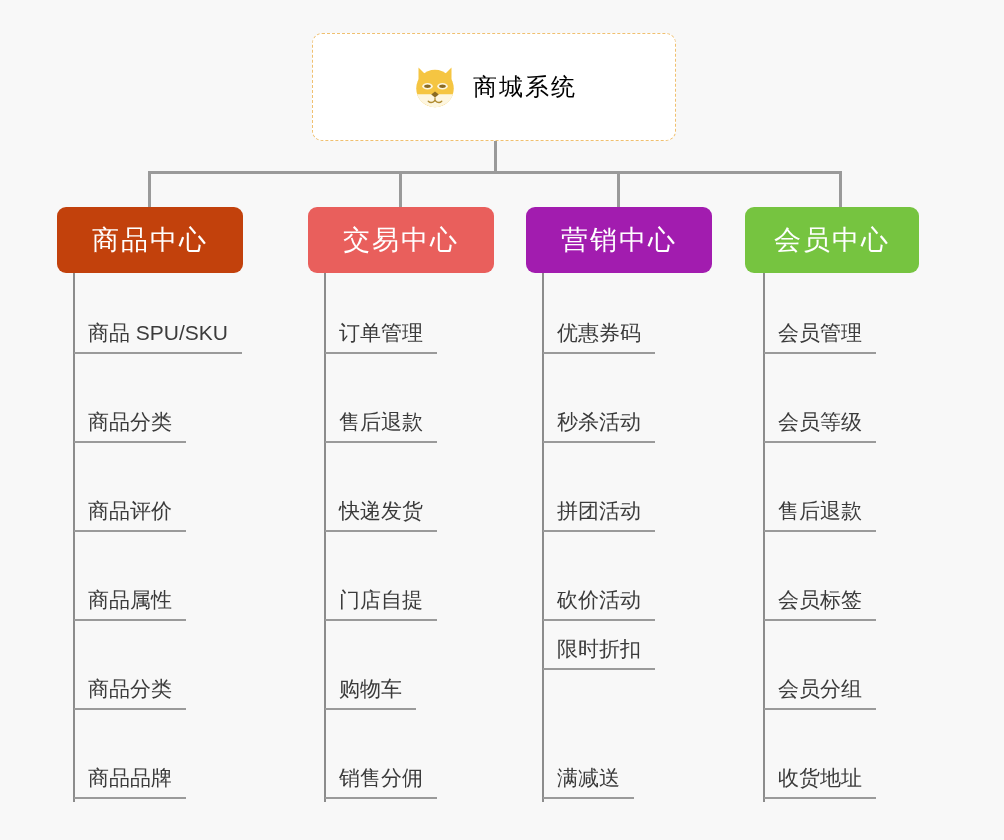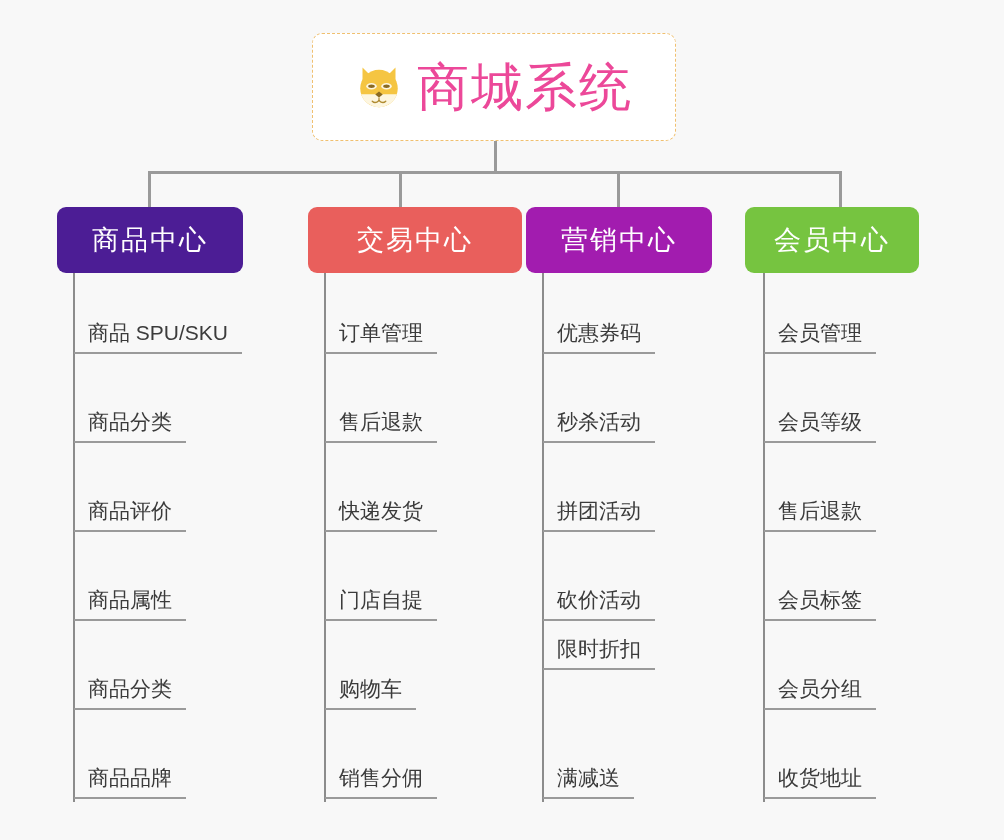--- a/index.html
+++ b/index.html
@@ -62,22 +62,22 @@
     gap: 14px;
   }
   .root-emoji {
     width: 48px;
     height: 48px;
     flex: 0 0 48px;
     position: relative;
     display: block;
   }
   .root-title {
-    font-size: 52px;
-    color: #ec4899;
+    font-size: 24px;
+    color: #000000;
     letter-spacing: 2px;
     line-height: 1;
     white-space: nowrap;
   }
 
   
   .cat-header {
     position: absolute;
     height: 66px;
     box-sizing: border-box;
@@ -142,24 +142,24 @@
         <ellipse cx="42" cy="31" rx="4.4" ry="2.3" fill="#8a6a22"></ellipse>
         <path d="M32 38 l5 4 -5 4 -5 -4 Z" fill="#8a6a22"></path>
         <path d="M32 46 v4" stroke="#b08b30" stroke-width="1.6" fill="none"></path>
         <path d="M32 50 q-5 5 -9 1" stroke="#b08b30" stroke-width="1.8" fill="none" stroke-linecap="round"></path>
         <path d="M32 50 q5 5 9 1" stroke="#b08b30" stroke-width="1.8" fill="none" stroke-linecap="round"></path>
       </svg>
     </span>
     <span class="root-title">商城系统</span>
   </div>
 
-  <div class="cat-header" style="left:57px; top:207px; width:186px; background:#4c1d95;">
+  <div class="cat-header" style="left:57px; top:207px; width:186px; background:#c2410c;">
     <span>商品中心</span>
   </div>
-  <div class="cat-header" style="left:308px; top:207px; width:214px; background:#e95f5c;">
+  <div class="cat-header" style="left:308px; top:207px; width:186px; background:#e95f5c;">
     <span>交易中心</span>
   </div>
   <div class="cat-header" style="left:526px; top:207px; width:186px; background:#a21caf;">
     <span>营销中心</span>
   </div>
   <div class="cat-header" style="left:745px; top:207px; width:174px; background:#76c440;">
     <span>会员中心</span>
   </div>
 
   <div class="leaf" style="left:74px; top:322px;">

